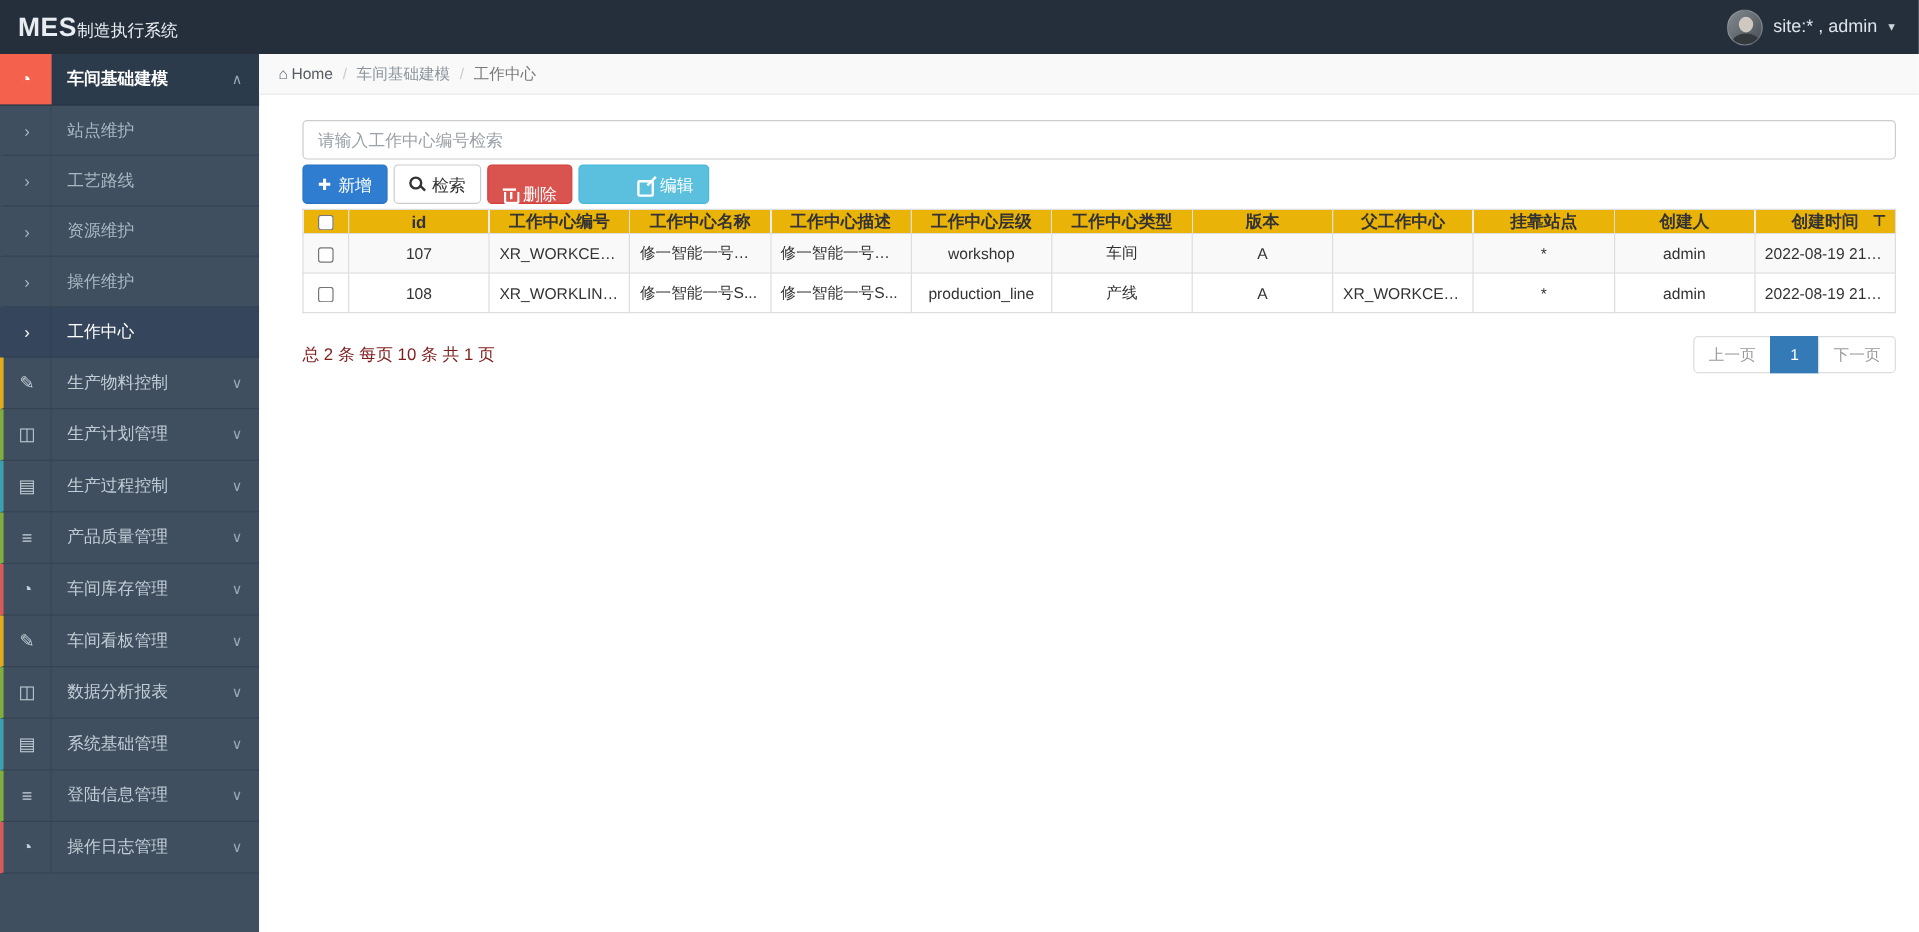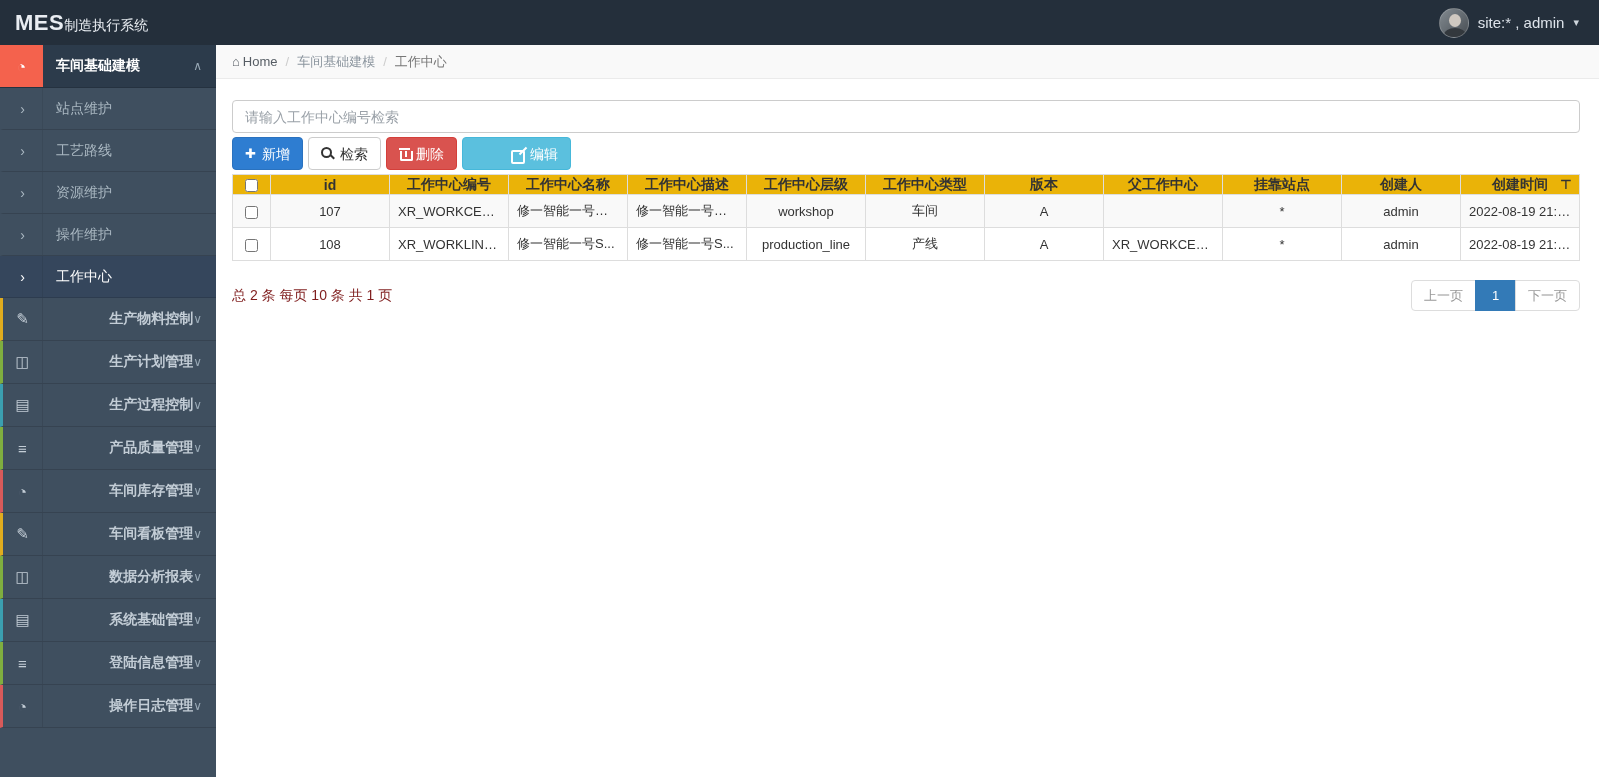--- a/index.html
+++ b/index.html
@@ -23,50 +23,50 @@
   .caret { font-size:11px; color:#cfd6dd; }
 
   
   .sidebar { position:absolute; top:45px; left:0; width:216px; height:732px; background:#3f4f5f; }
   .side-item { display:flex; align-items:center; height:43px; cursor:pointer;
     border-bottom:1px solid rgba(0,0,0,.14); border-left:3px solid transparent; }
   .icon-cell { width:40px; align-self:stretch; display:flex; align-items:center; justify-content:center;
     color:#c3cdd6; font-size:15px; border-right:1px solid rgba(0,0,0,.09); flex-shrink:0; }
   .side-label { flex:1; padding-left:13px; font-size:14px; color:#c3cdd6; white-space:nowrap; }
   .side-chev { margin-right:14px; font-size:12px; color:#98a8b5; }
-  .grp .side-label { font-weight:bold;text-align:right; }
+  .grp .side-label { font-weight:normal; }
   .parent-active { background:#2c3b4b; border-left-width:0; }
   .parent-active .icon-cell { width:43px; color:#fff; border-right:none; }
   .parent-active .side-label { color:#fff; font-weight:bold; }
   .sub { height:42px; border-left:3px solid transparent; }
   .sub .icon-cell { background:transparent; border-right:1px solid rgba(0,0,0,.07); font-size:14px; color:#aab8c2; }
   .sub .side-label { color:#aab8c2; }
   .sub.active { background:#35465c; }
   .sub.active .side-label, .sub.active .icon-cell { color:#fff; }
 
   
   .main { position:absolute; top:45px; left:216px; width:1383px; height:732px; background:#fff; }
   .breadcrumb { height:34px; background:#f9f9f9; border-bottom:1px solid #ebebeb;
     display:flex; align-items:center; padding-left:16px; font-size:13px; gap:8px; }
   .bc-home { color:#565d64; display:flex; align-items:center; gap:3px; cursor:pointer; }
   .bc-sep { color:#ccc; }
   .bc-link { color:#8b959e; cursor:pointer; }
   .bc-current { color:#777; }
 
-  .content { padding:21px 19px 0 16px; }
+  .content { padding:21px 19px 0 16px;margin-left:20px; }
   .search-input { width:100%; height:33px; border:1px solid #ccc; border-radius:4px;
     padding:6px 12px; font-size:14px; color:#555; outline:none; }
   .search-input::placeholder { color:#9aa1a8; }
 
   .btn-row { margin-top:4px; display:flex; gap:5px; }
   .btn { height:33px; padding:0 12px; border-radius:4px; font-size:14px; cursor:pointer;
     display:inline-flex; align-items:center; gap:6px; border:1px solid transparent; line-height:1; }
   .btn-add { background:#2e7dd1; border-color:#2a72bf; color:#fff; }
   .btn-search { background:#fff; border-color:#ccc; color:#333; }
-  .btn-del { background:#d9534f; border-color:#d43f3a; color:#fff; }
+  .btn-del { background:#d9534f; border-color:#d43f3a; color:#fff;align-items:flex-end; }
   .btn-edit { background:#5bc0de; border-color:#46b8da; color:#fff;padding-left:48px; }
   .glyph-ic { font-size:13px; }
 
   .icon-mag { position:relative; width:13px; height:13px; display:inline-block; }
   .icon-mag::before { content:""; position:absolute; left:0; top:0; width:7px; height:7px;
     border:2px solid currentColor; border-radius:50%; }
   .icon-mag::after { content:""; position:absolute; left:9px; top:9px; width:2px; height:5px;
     background:currentColor; transform:rotate(-45deg); transform-origin:top left; }
   .icon-trash { position:relative; width:11px; height:13px; display:inline-block; }
   .icon-trash::before { content:""; position:absolute; left:0; top:1px; width:11px; height:2px; background:currentColor; }

